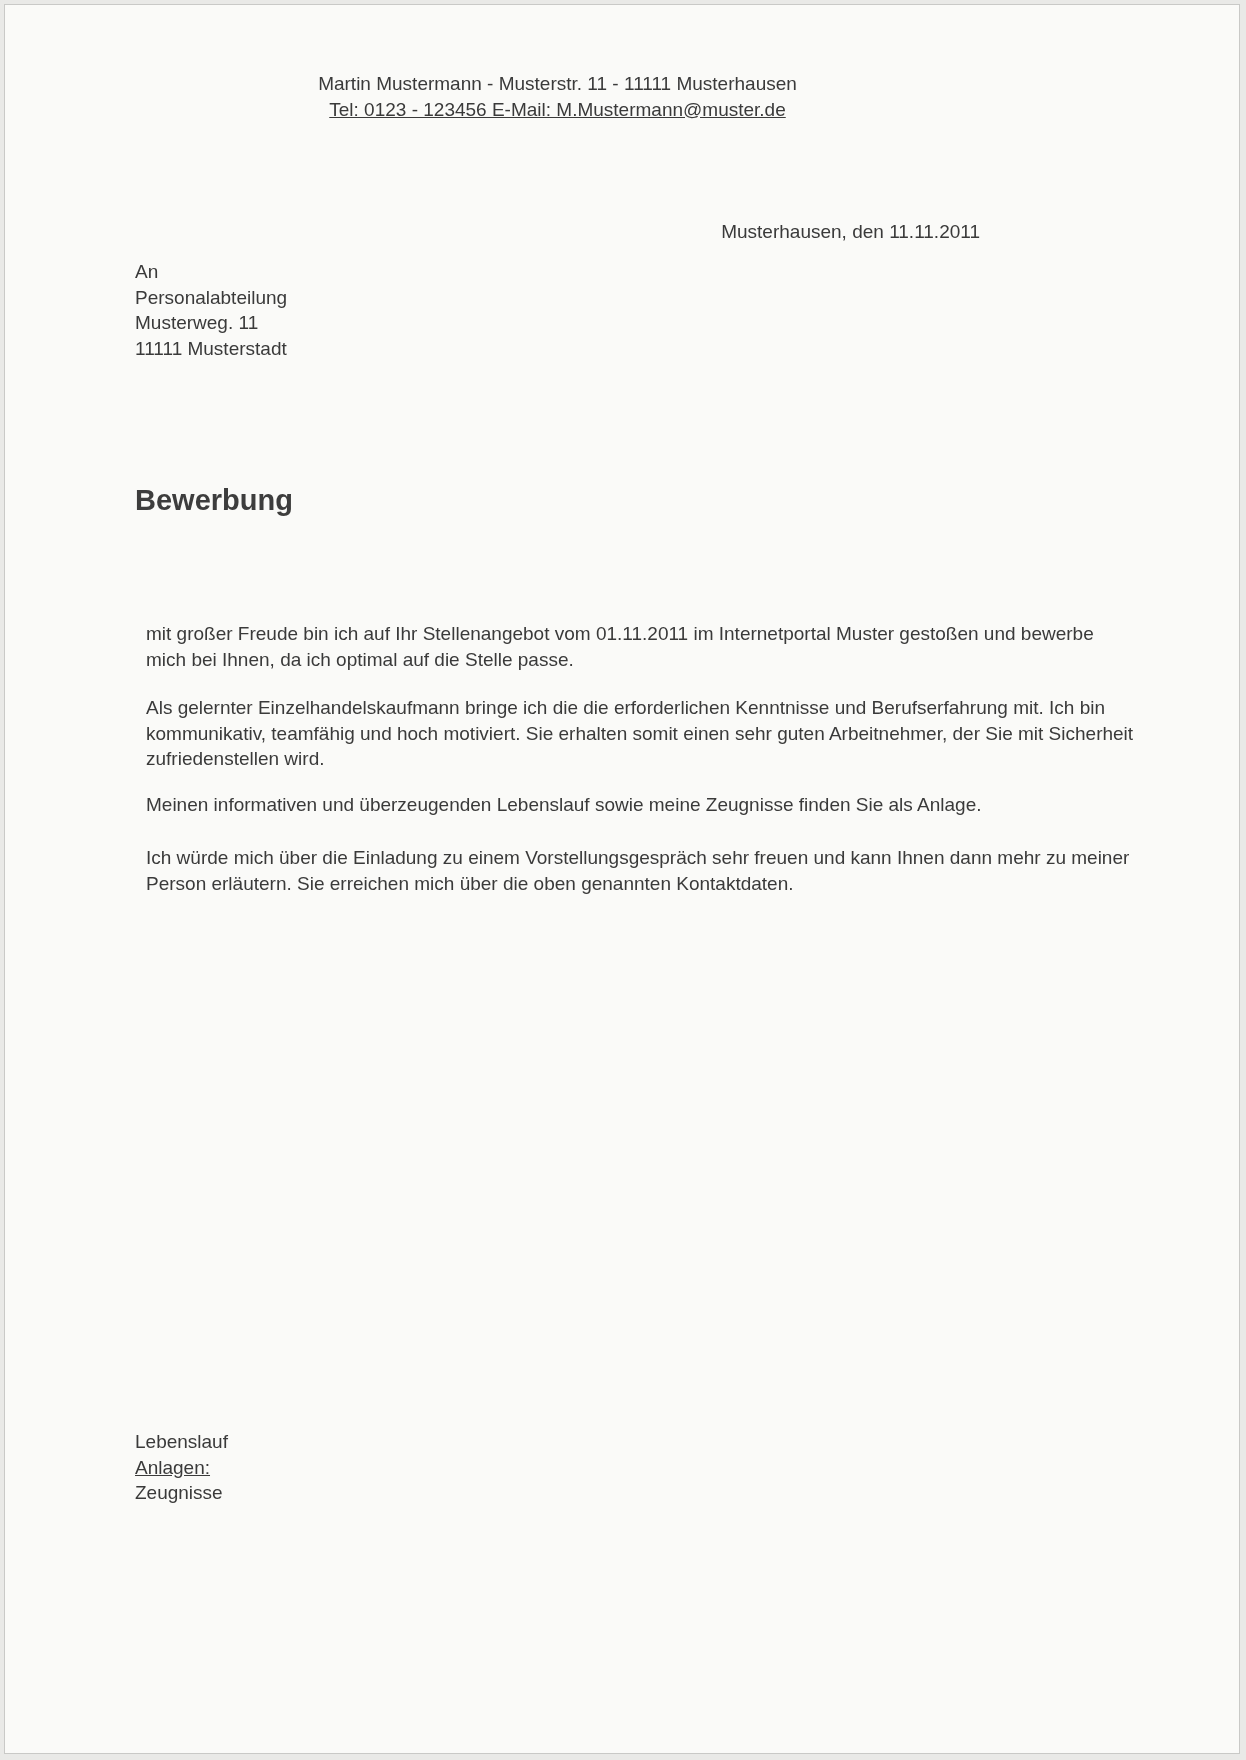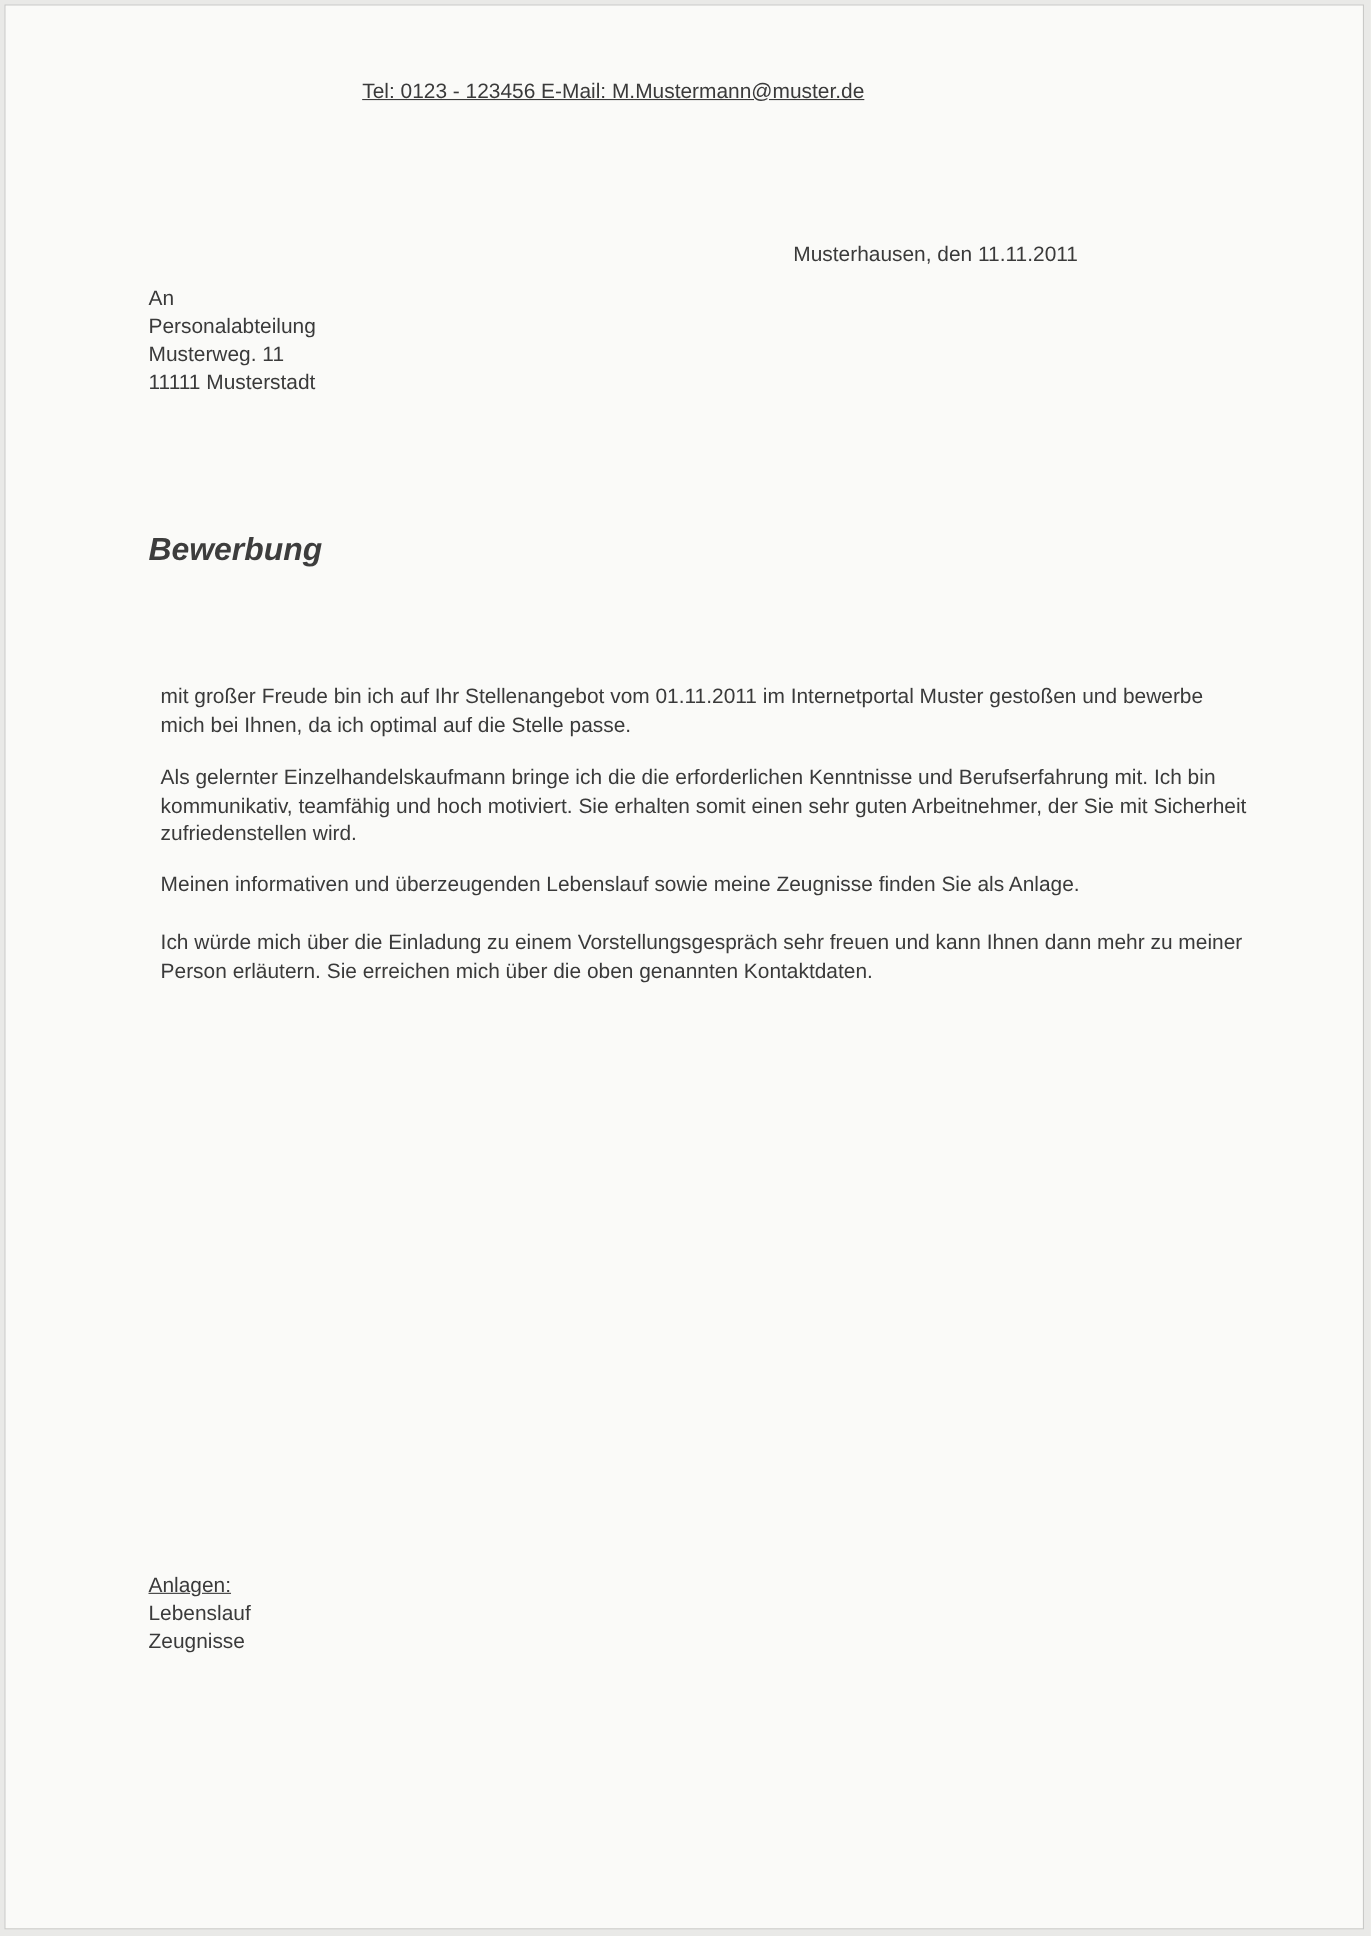--- a/index.html
+++ b/index.html
@@ -53,21 +53,20 @@
     width: 600px;
   }
   .subject-heading {
     position: absolute;
     top: 478px;
     left: 130px;
     font-size: 29px;
     line-height: 34px;
     font-weight: bold;
     color: #3d3d3d;
-    font-style: italic;
   }
   .salutation {
     position: absolute;
     top: 565px;
     left: 130px;
     width: 985px;
   }
   .para { position: absolute; left: 141px; width: 990px; }
   .p1 { top: 616px; }
   .p2 { top: 690px; }
@@ -86,20 +85,21 @@
     width: 400px;
   }
   .underlined { text-decoration: underline; }
 </style>
 </head>
 <body>
 
 <div class="page">
 
   <div class="header-block">
+    <div class="txt">Martin Mustermann - Musterstr. 11 - 11111 Musterhausen</div>
     <div class="txt contact-line">Tel: 0123 - 123456 E-Mail: M.Mustermann@muster.de</div>
   </div>
 
   <div class="date-line txt">Musterhausen, den 11.11.2011</div>
 
   <div class="recipient-block">
     <div class="txt">An</div>
     <div class="txt">Personalabteilung</div>
     <div class="txt">Musterweg. 11</div>
     <div class="txt">11111 Musterstadt</div>
@@ -108,18 +108,18 @@
   <div class="subject-heading">Bewerbung</div>
 
 
   <div class="para p1 txt">mit großer Freude bin ich auf Ihr Stellenangebot vom 01.11.2011 im Internetportal Muster gestoßen und bewerbe mich bei Ihnen, da ich optimal auf die Stelle passe.</div>
   <div class="para p2 txt">Als gelernter Einzelhandelskaufmann bringe ich die die erforderlichen Kenntnisse und Berufserfahrung mit. Ich bin kommunikativ, teamfähig und hoch motiviert. Sie erhalten somit einen sehr guten Arbeitnehmer, der Sie mit Sicherheit zufriedenstellen wird.</div>
   <div class="para p3 txt">Meinen informativen und überzeugenden Lebenslauf sowie meine Zeugnisse finden Sie als Anlage.</div>
   <div class="para p4 txt">Ich würde mich über die Einladung zu einem Vorstellungsgespräch sehr freuen und kann Ihnen dann mehr zu meiner Person erläutern. Sie erreichen mich über die oben genannten Kontaktdaten.</div>
 
 
   <div class="enclosures-block">
+    <div class="txt">Lebenslauf</div>
     <div class="txt underlined">Anlagen:</div>
-    <div class="txt">Lebenslauf</div>
     <div class="txt">Zeugnisse</div>
   </div>
 
 </div>
 
 </body></html>

